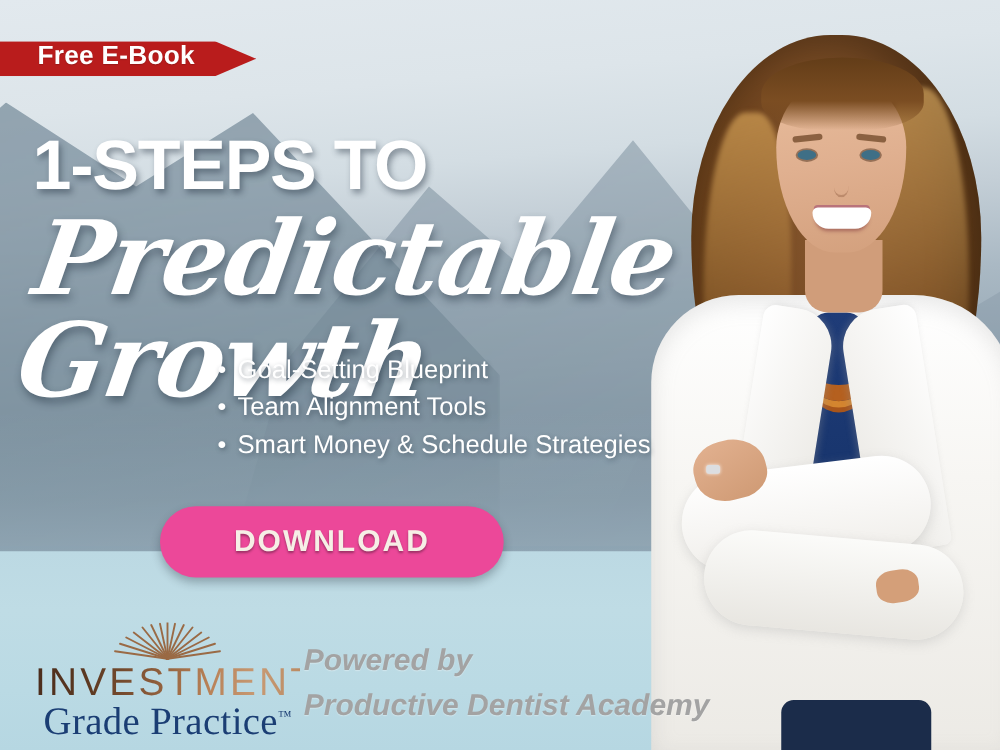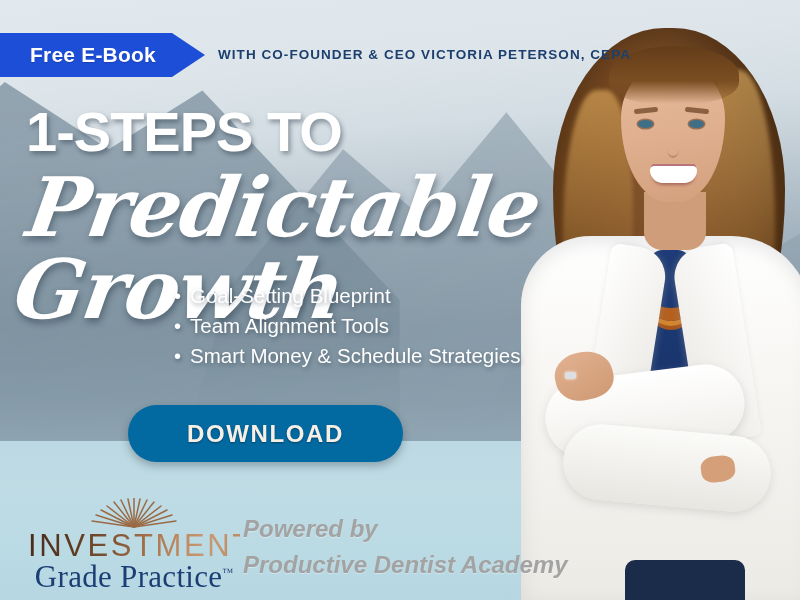--- a/index.html
+++ b/index.html
@@ -73,26 +73,25 @@
   }
   .lake-edge {
     position: absolute; left: 0; right: 0; top: 437px; height: 6px;
     background: linear-gradient(180deg, rgba(139,163,178,.7) 0%, rgba(188,217,227,0) 100%);
   }
 
   
   .tag {
     position: absolute;
     left: 0; top: 33px;
-    height: 44px;
+    height: 28px;
     width: 205px;
-    background: #1d4ed8;
+    background: #b91c1c;
     clip-path: polygon(0 0, 172px 0, 205px 50%, 172px 100%, 0 100%);
     display: flex;
-    align-items: center;
   }
   .tag-label {
     color: #ffffff;
     font-size: 21px;
     font-weight: bold;
     letter-spacing: .2px;
     padding-left: 30px;
     text-shadow: 0 1px 1px rgba(0,0,0,.18);
   }
 
@@ -168,21 +167,21 @@
     color: #ffffff;
   }
 
   
   .download {
     position: absolute;
     left: 128px; top: 405px;
     width: 275px; height: 57px;
     border: none;
     border-radius: 30px;
-    background: #0369a1;
+    background: #ec4899;
     color: #f6efe6;
     font-family: "Liberation Sans", sans-serif;
     font-size: 24px;
     font-weight: bold;
     letter-spacing: 1.6px;
     cursor: pointer;
     box-shadow: 0 4px 8px rgba(20,30,40,.3);
     text-shadow: 0 1px 2px rgba(0,0,0,.35);
   }
 
@@ -397,21 +396,20 @@
     <div class="ph eye eye-r"></div>
     <div class="ph nose"></div>
     <div class="ph mouth"></div>
     <div class="ph pants"></div>
   </div>
 
   <div class="tag">
     <span class="tag-label">Free E-Book</span>
   </div>
 
-  <div class="presenter">WITH CO-FOUNDER &amp; CEO VICTORIA PETERSON, CEPA</div>
 
   <div class="headline">1-STEPS TO</div>
   <div class="script">Predictable Growth</div>
 
   <ul class="bullets">
     <li>
       <span class="dot">•</span>
       <span>Goal-Setting Blueprint</span>
     </li>
     <li>

